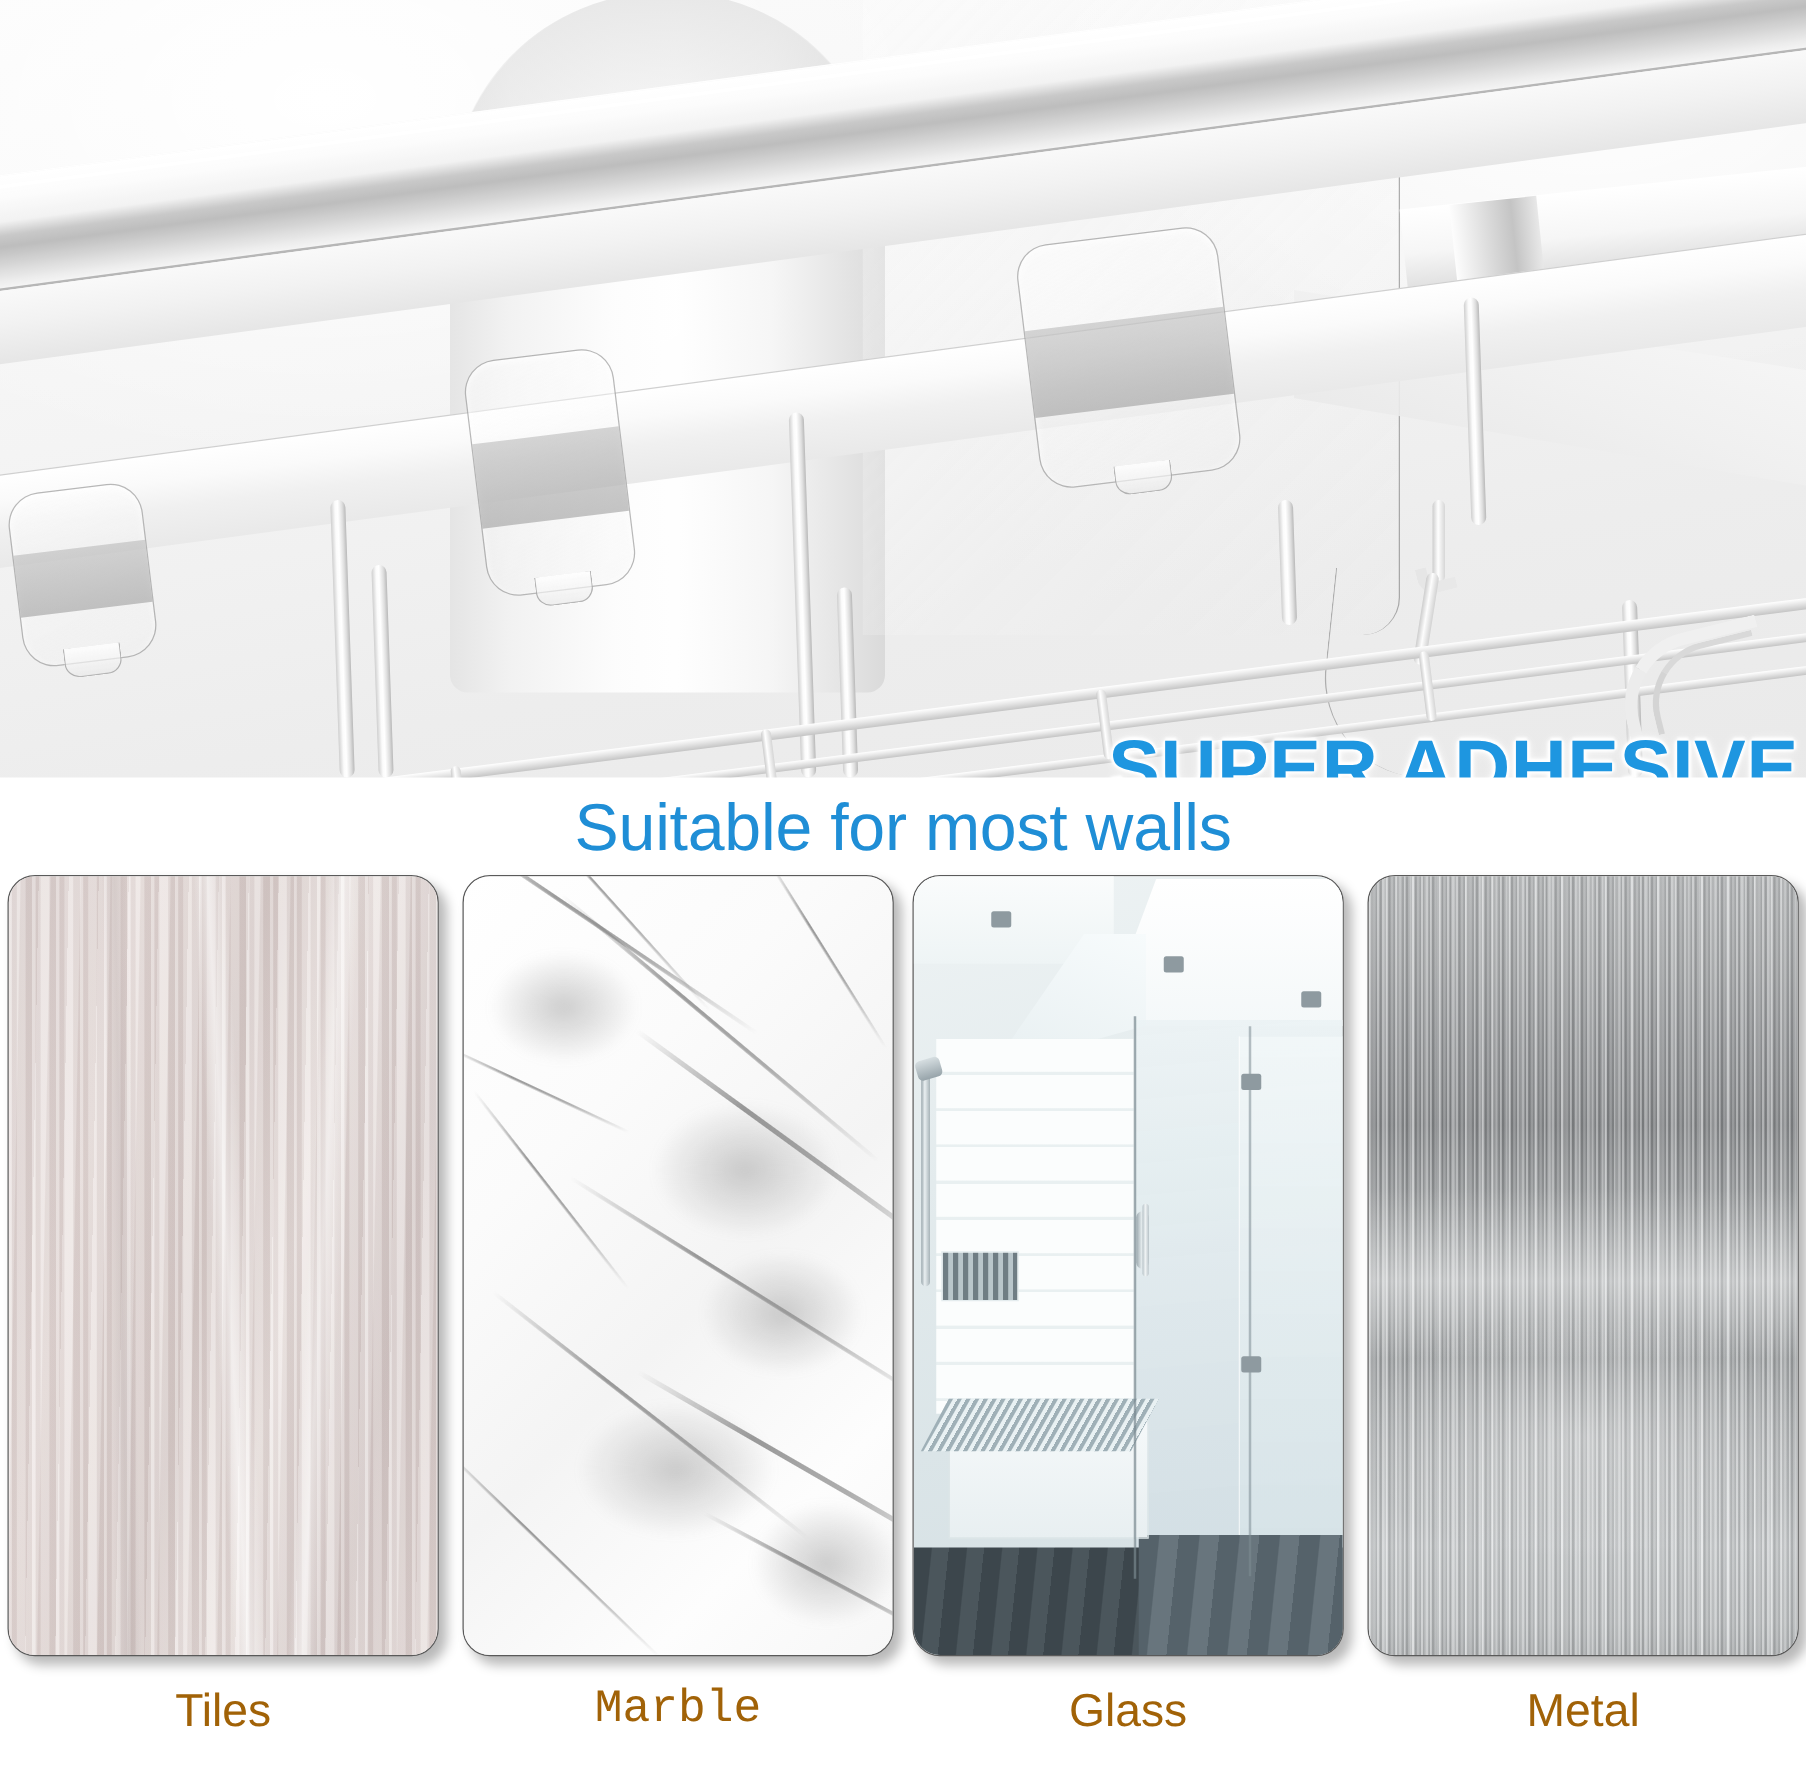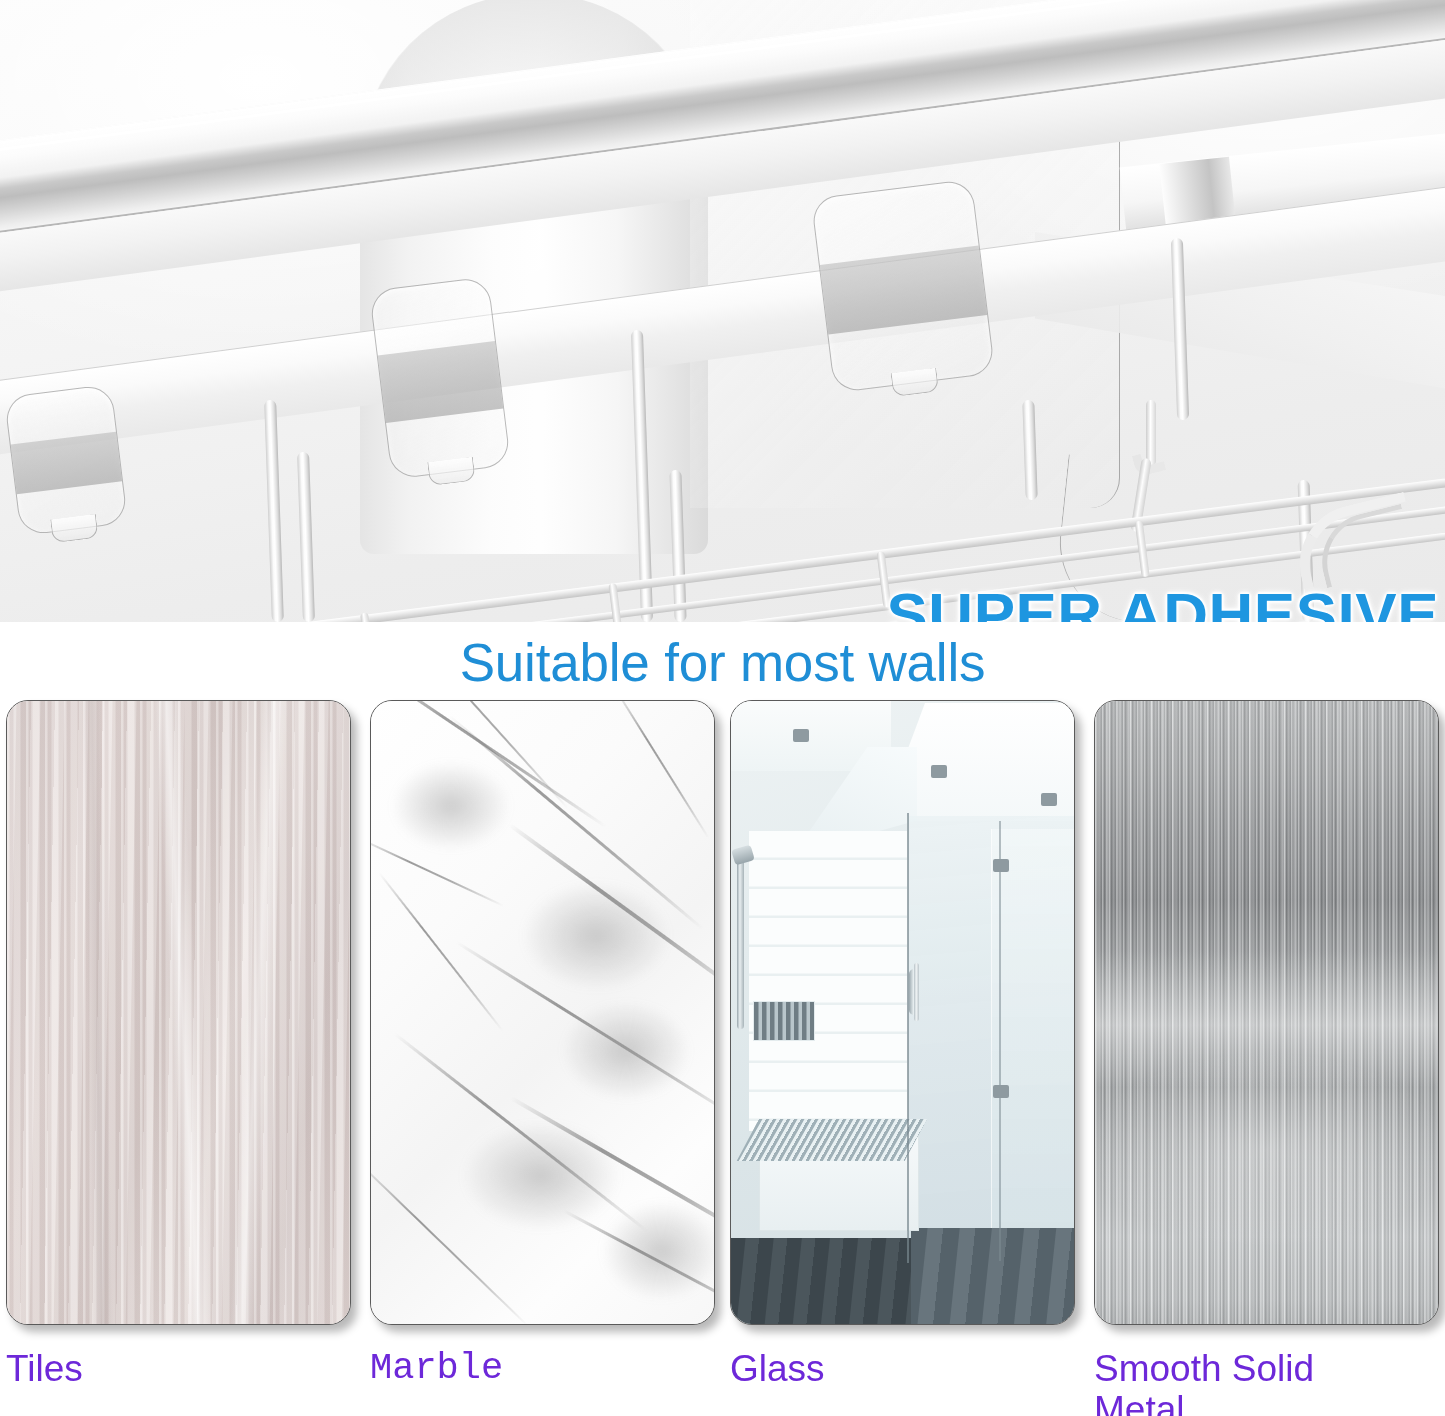--- a/index.html
+++ b/index.html
@@ -217,21 +217,21 @@
     box-shadow:6px 7px 9px rgba(0,0,0,.28);
     background:#eee;
   }
   .sw0{ left:6px; }
   .sw1{ left:370px; }
   .sw2{ left:730px; }
   .sw3{ left:1094px; }
 
   .caption{
     position:absolute; top:648px; width:345px;
-    text-align:left; font-size:37px; color:#6d28d9; line-height:1.12;
+    text-align:center; font-size:37px; color:#a16207; line-height:1.12;
   }
   .cap0{ left:6px; }
   .cap1{ left:370px;font-family:Liberation Mono, monospace; }
   .cap2{ left:730px; }
   .cap3{ left:1094px; }
 
   
   .tex-tiles{
     position:absolute; inset:0;
     background:
@@ -514,18 +514,17 @@
     <div class="caption cap0">
       <div>Tiles</div>
     </div>
     <div class="caption cap1">
       <div>Marble</div>
     </div>
     <div class="caption cap2">
       <div>Glass</div>
     </div>
     <div class="caption cap3">
-      <div>Smooth Solid</div>
       <div>Metal</div>
     </div>
 
   </div>
 </div>
 
 </body></html>

